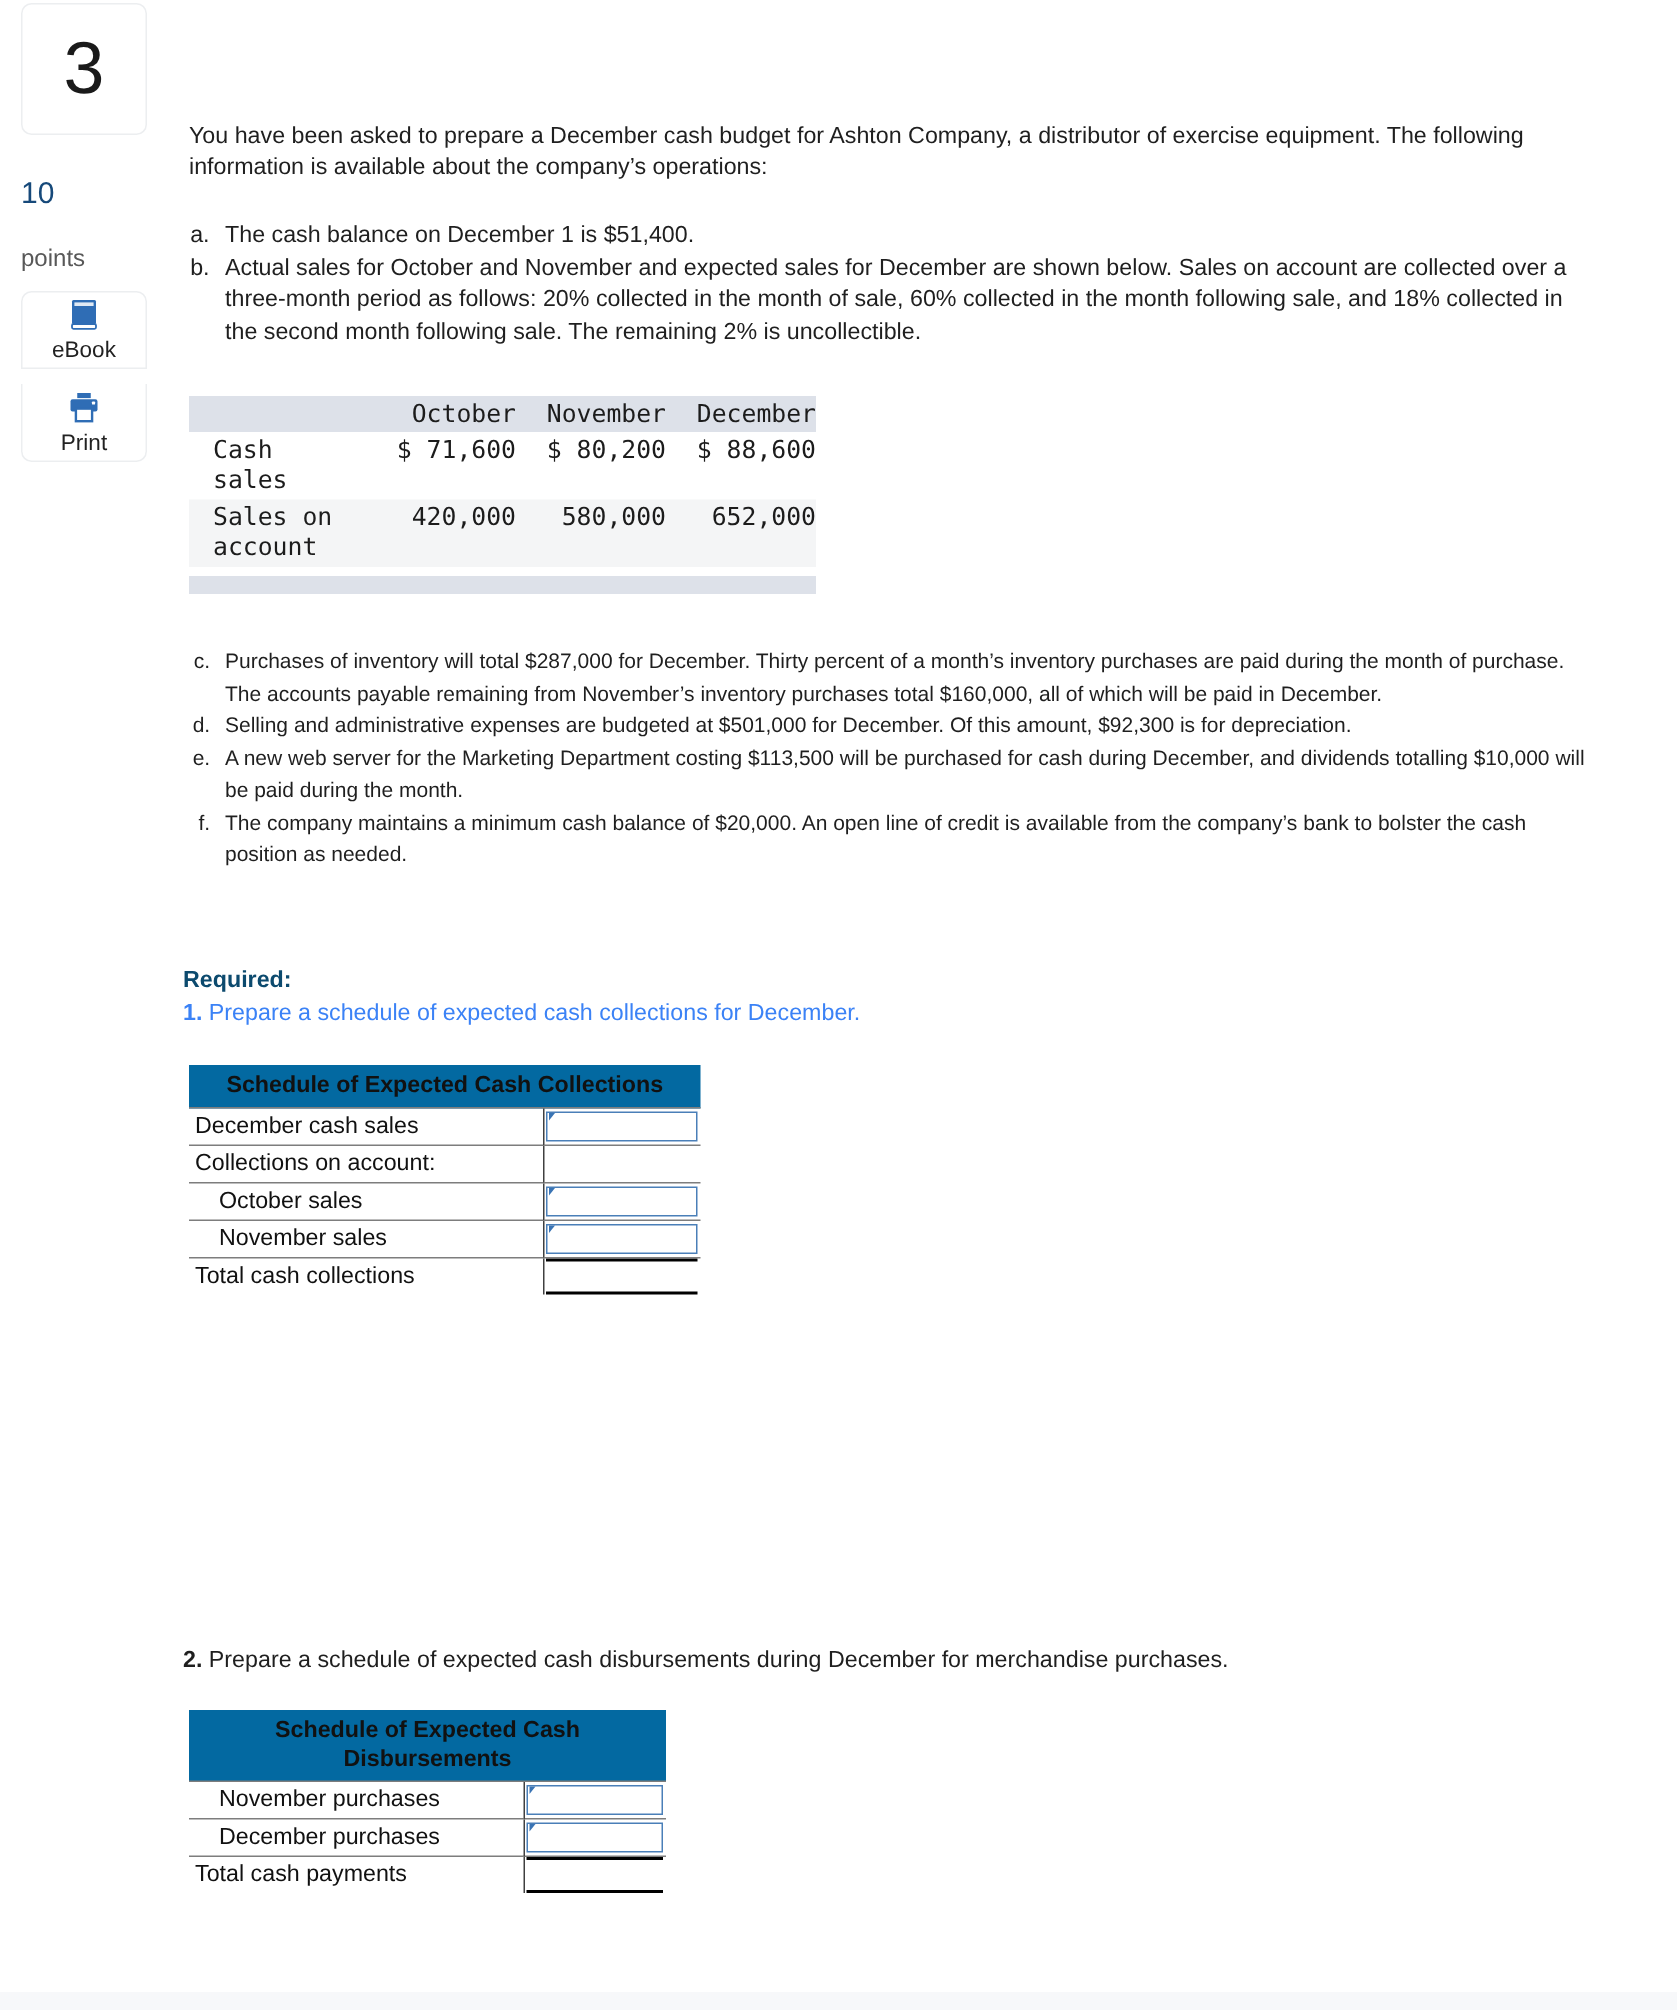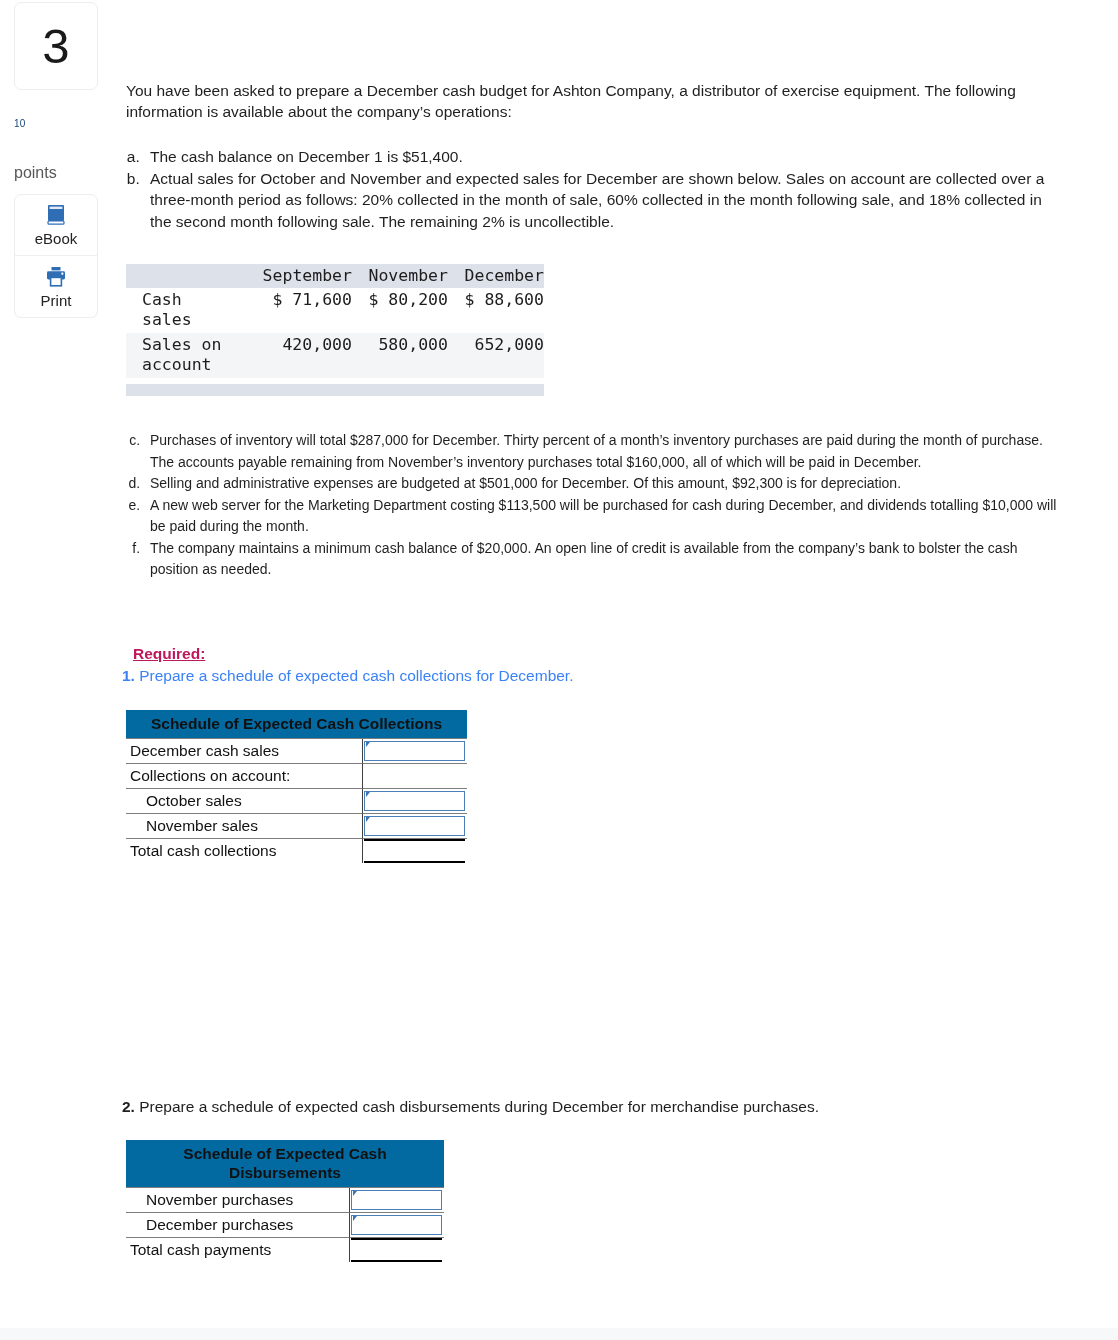--- a/index.html
+++ b/index.html
@@ -25,30 +25,30 @@
     width: 84px; height: 88px;
     border: 1px solid #eceef0;
     border-radius: 7px;
     background: #fff;
     display: flex; align-items: center; justify-content: center;
     font-size: 49px; color: #1a1a1a;
     font-family: "Liberation Sans", sans-serif;
   }
   .points-num {
     position: absolute; left: 14px; top: 118px;
-    font-size: 10px; color: #16497a; font-weight: 400;
+    font-size: 20px; color: #16497a; font-weight: 400;
     letter-spacing: .1px;
   }
   .points-label {
     position: absolute; left: 14px; top: 140px;
     font-size: 16px; color: #585858; margin-top: 24px;
   }
   .rail-btn {
     position: absolute; left: 14px;
-    width: 84px; height: 62px;
+    width: 84px; height: 52px;
     border: 1px solid #eceef0;
     background: #fff;
     display: flex; flex-direction: column;
     align-items: center; justify-content: center;
     gap: 5px;
   }
   #rail-btn-ebook { top: 194px; border-radius: 7px 7px 0 0; }
   #rail-btn-print { top: 256px; border-radius: 0 0 7px 7px; border-top: none; }
   .rail-btn-label { font-size: 15px; color: #222; line-height: 1; }
   .icon-svg { display: block; }
@@ -97,22 +97,22 @@
   }
   #sales-table tbody td { line-height: 20px; padding: 2px 0 3px 0; }
   #sales-table tbody tr.alt { background: #f4f5f6; }
   .mono-label { text-align: left; padding-left: 16px !important; width: 118px; white-space: pre-line; }
   .mono-val { text-align: right; }
   #sales-table tfoot td { background: #dde1e9; height: 12px; padding: 0; }
   #sales-table tfoot tr.spacer td { background: #ffffff; height: 6px; }
 
   
   .required-hd {
-    position: absolute; left: 133px; top: 645px;
-    font-size: 15.5px; font-weight: bold; color: #be185d; text-decoration: underline;
+    position: absolute; left: 122px; top: 645px;
+    font-size: 15.5px; font-weight: bold; color: #0c4a6e;
   }
   .req-line-1 {
     position: absolute; left: 122px; top: 665px; width: 860px;
     font-size: 15.5px; line-height: 21px; color: #3b82f6;
   }
   .req-line-2 {
     position: absolute; left: 122px; top: 1096px; width: 880px;
     font-size: 15.5px; line-height: 21px; color: #1f1f1f;
   }
   .req-line-1 b, .req-line-2 b, .required-hd b { font-weight: bold; }
@@ -229,21 +229,21 @@
 
   <ol class="facts">
     <li>The cash balance on December 1 is $51,400.</li>
     <li>Actual sales for October and November and expected sales for December are shown below. Sales on account are collected over a three-month period as follows: 20% collected in the month of sale, 60% collected in the month following sale, and 18% collected in the second month following sale. The remaining 2% is uncollectible.</li>
   </ol>
 
   <table id="sales-table">
     <thead>
       <tr>
         <th></th>
-        <th class="mono-val">September</th>
+        <th class="mono-val">October</th>
         <th class="mono-val">November</th>
         <th class="mono-val">December</th>
       </tr>
     </thead>
     <tbody>
       <tr>
         <td class="mono-label">Cash
 sales</td>
         <td class="mono-val">$ 71,600</td>
         <td class="mono-val">$ 80,200</td>

